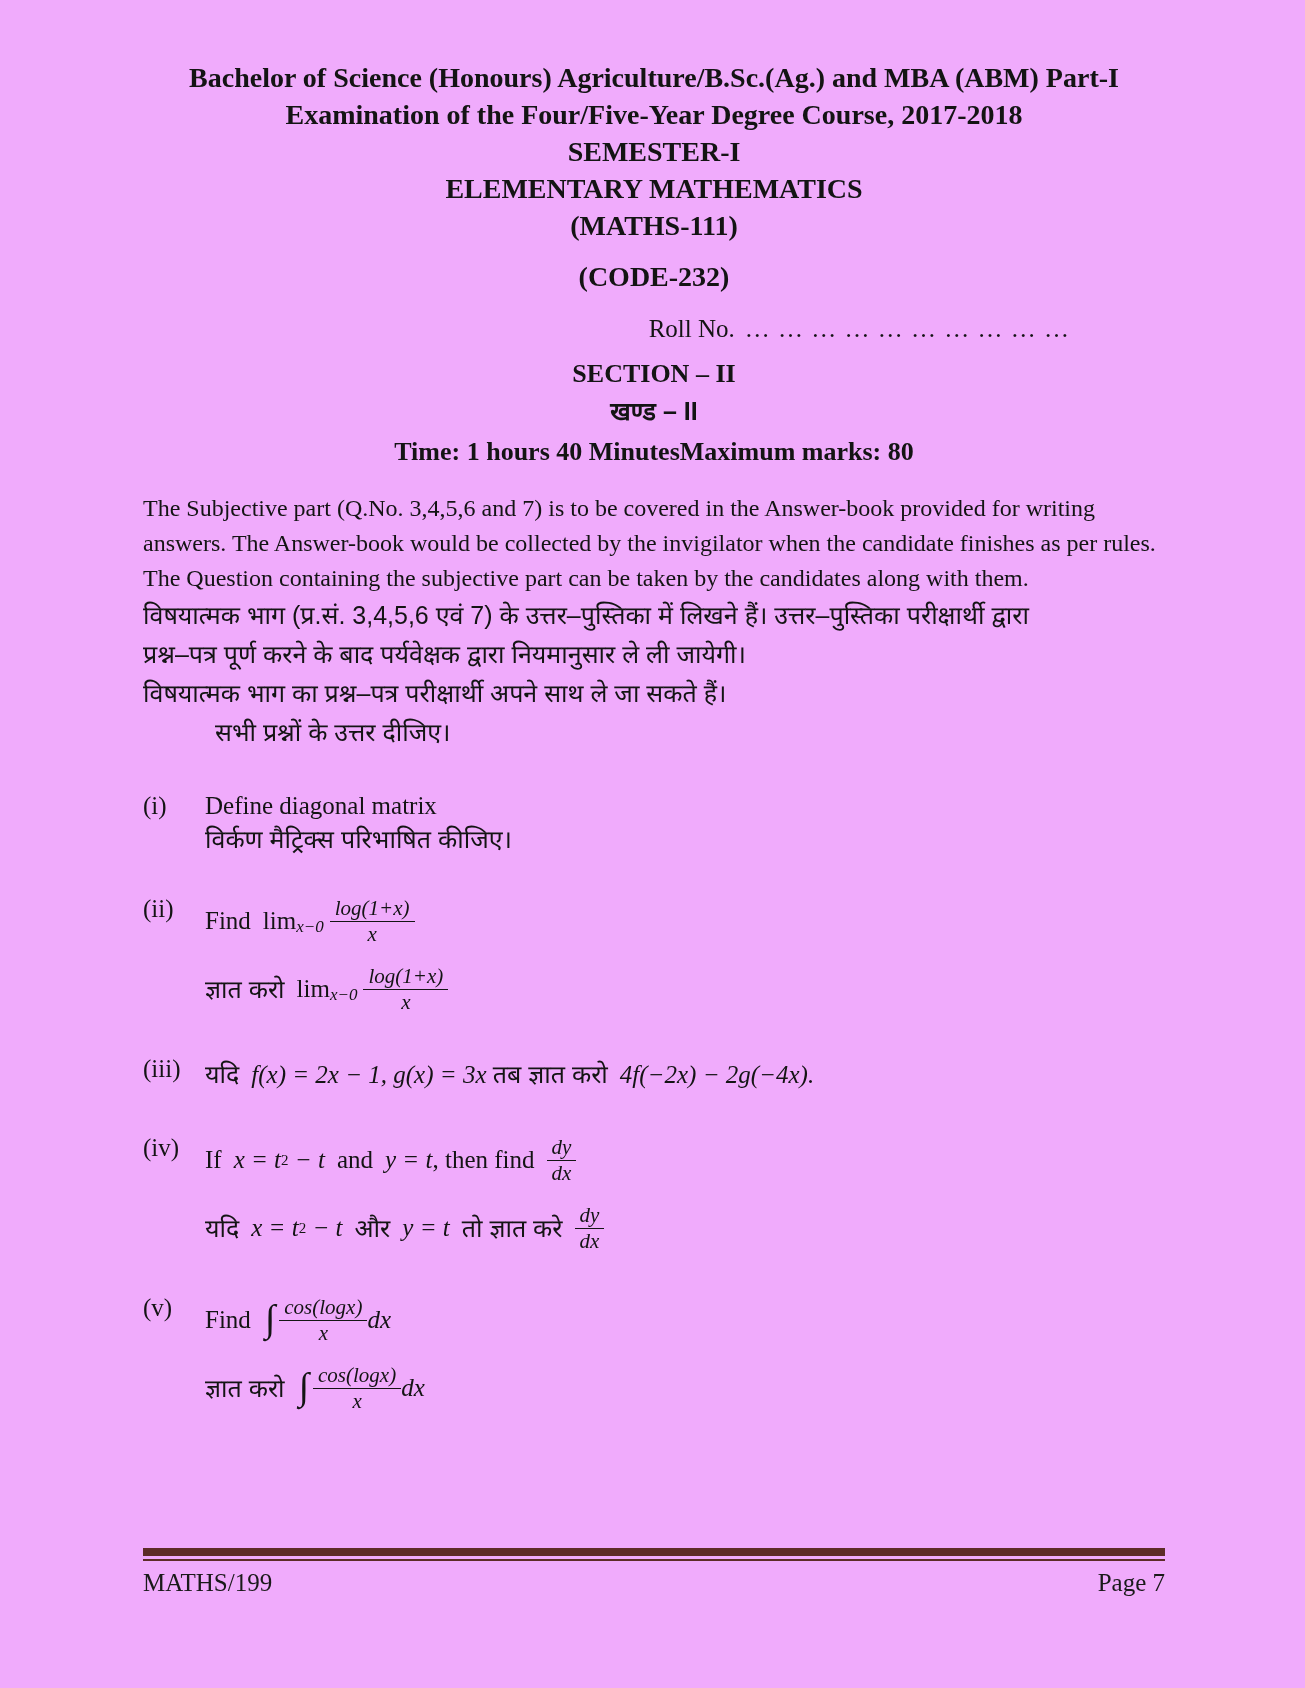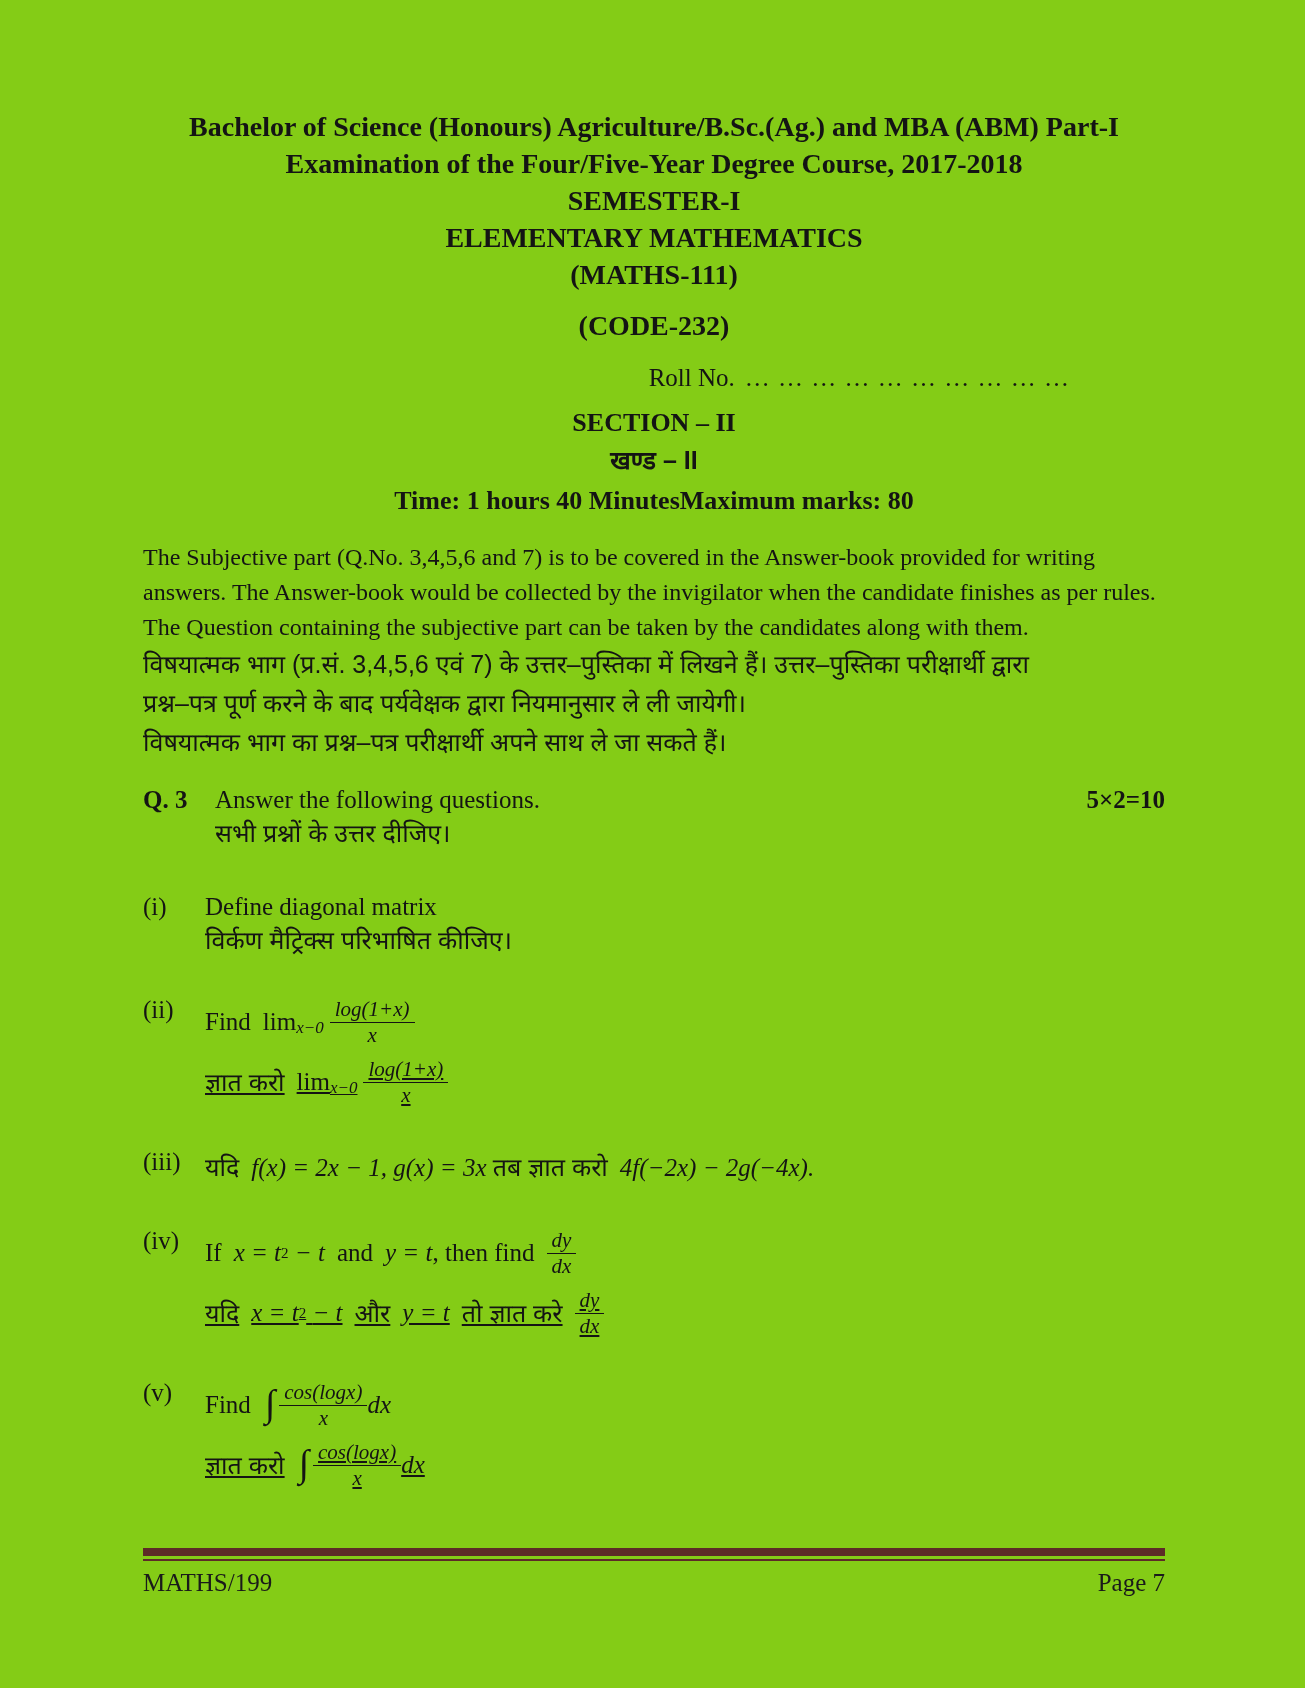--- a/index.html
+++ b/index.html
@@ -1,21 +1,21 @@
 <!DOCTYPE html>
 <html><head>
 <meta charset="utf-8">
 <style>
   html,body { margin:0; padding:0; background:#ffffff; }
   .page {
     position:relative;
     width:1305px; height:1688px;
-    background:#84cc16;
+    background:#f0abfc;
     box-sizing:border-box;
-    padding:108px 140px 0 143px;
+    padding:59px 140px 0 143px;
     font-family:"Liberation Serif", serif;
     color:#141414;
     overflow:hidden;
   }
   .center-bold { text-align:center; font-weight:700; }
   .title-line { font-size:28px; line-height:37px; }
   .code-line  { font-size:28px; line-height:37px; margin-top:14px; }
 
   .rollno-row {
     display:flex; justify-content:flex-end;
@@ -44,21 +44,21 @@
   .q-row { display:flex; font-size:25px; }
   .q-label { width:62px; flex:none; }
   .q-body { flex:1; }
   .mt36 { margin-top:36px; }
   .mt40 { margin-top:40px; }
 
   .math { font-style:italic; }
   .upright { font-style:normal; }
 
   .formula-line { display:flex; align-items:center; min-height:52px; }
-  .formula-line + .formula-line { margin-top:8px;text-decoration:underline; }
+  .formula-line + .formula-line { margin-top:16px; }
   .gap-r { margin-right:12px; }
 
   sub.limsub { font-style:italic; font-size:17px; transform:translateY(6px); display:inline-block; margin-right:6px; }
   sup.pow { font-size:15px; font-style:normal; }
 
   .frac { display:inline-block; text-align:center; vertical-align:middle; font-size:21px; line-height:25px; font-style:italic; }
   .frac .num { display:block; padding:0 5px; }
   .frac .den { display:block; border-top:1.5px solid #141414; padding:0 5px; }
 
   .integral { font-size:38px; font-style:normal; line-height:30px; margin:0 4px 0 2px; transform:translateY(-2px); }
@@ -96,25 +96,20 @@
   </div>
 
   <div class="instructions">
     <div>The Subjective part (Q.No. 3,4,5,6 and 7) is to be covered in the Answer-book provided for writing answers. The Answer-book would be collected by the invigilator when the candidate finishes as per rules.</div>
     <div>The Question containing the subjective part can be taken by the candidates along with them.</div>
     <div class="hi-text">विषयात्मक भाग (प्र.सं. 3,4,5,6 एवं 7) के उत्तर–पुस्तिका में लिखने हैं। उत्तर–पुस्तिका परीक्षार्थी द्वारा</div>
     <div class="hi-text">प्रश्न–पत्र पूर्ण करने के बाद पर्यवेक्षक द्वारा नियमानुसार ले ली जायेगी।</div>
     <div class="hi-text">विषयात्मक भाग का प्रश्न–पत्र परीक्षार्थी अपने साथ ले जा सकते हैं।</div>
   </div>
 
-  <div class="q3-row">
-    <span class="q3-num">Q. 3</span>
-    <span class="q3-text">Answer the following questions.</span>
-    <span class="q3-marks">5×2=10</span>
-  </div>
   <div class="q-row">
     <span class="q-label" style="width:72px;"></span>
     <span class="hi-text">सभी प्रश्नों के उत्तर दीजिए।</span>
   </div>
 
   <div class="q-row mt40">
     <div class="q-label">(i)</div>
     <div class="q-body">
       <div>Define diagonal matrix</div>
       <div class="hi-text">विर्कण मैट्रिक्स परिभाषित कीजिए।</div>

